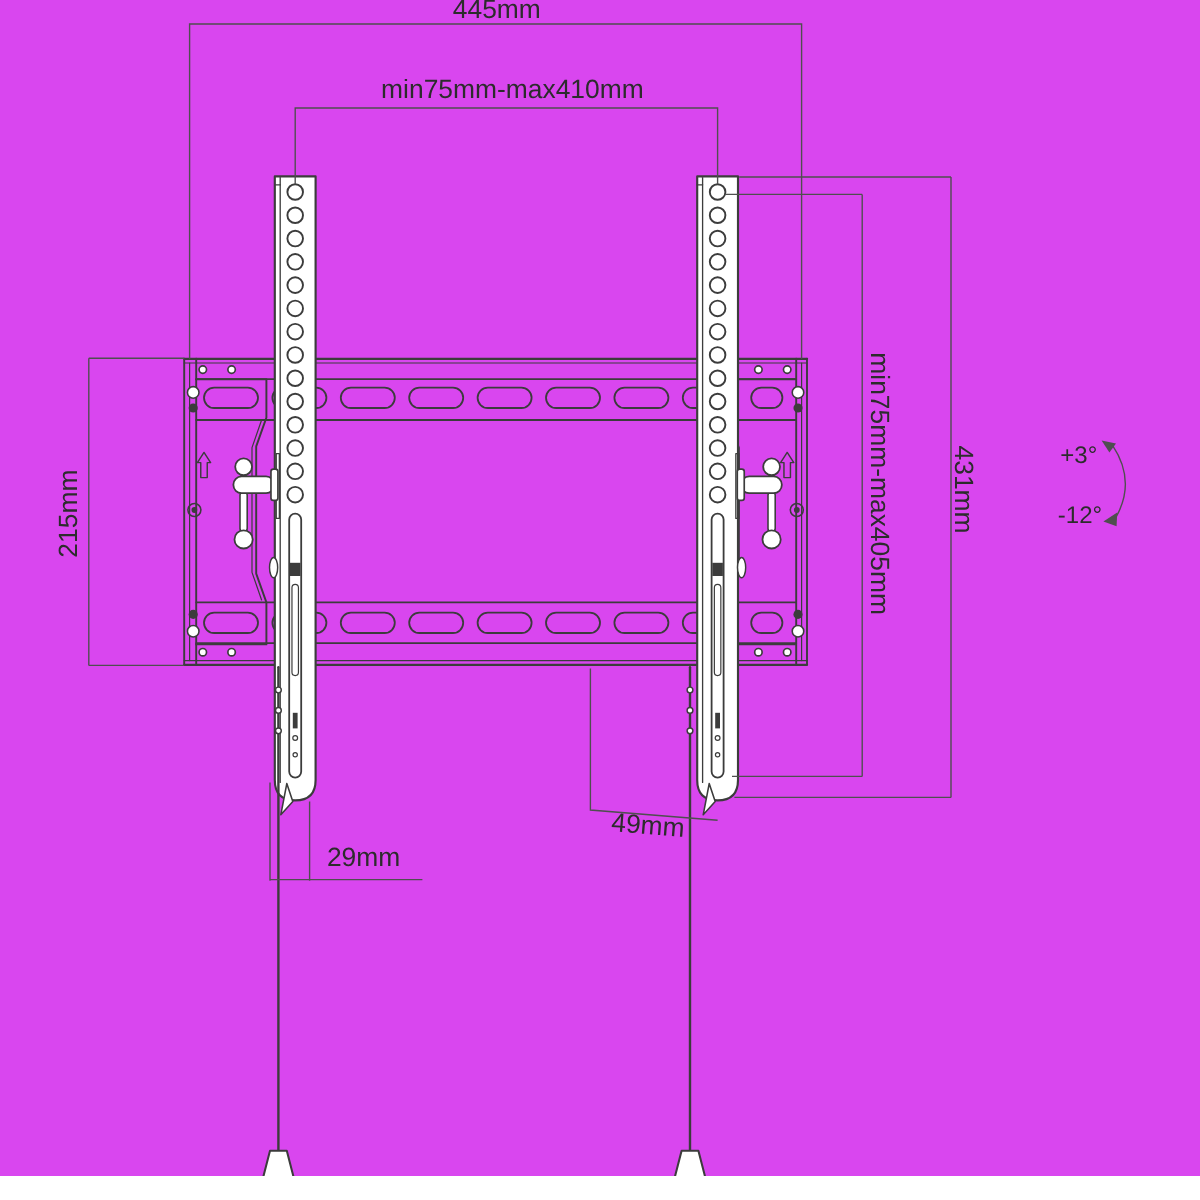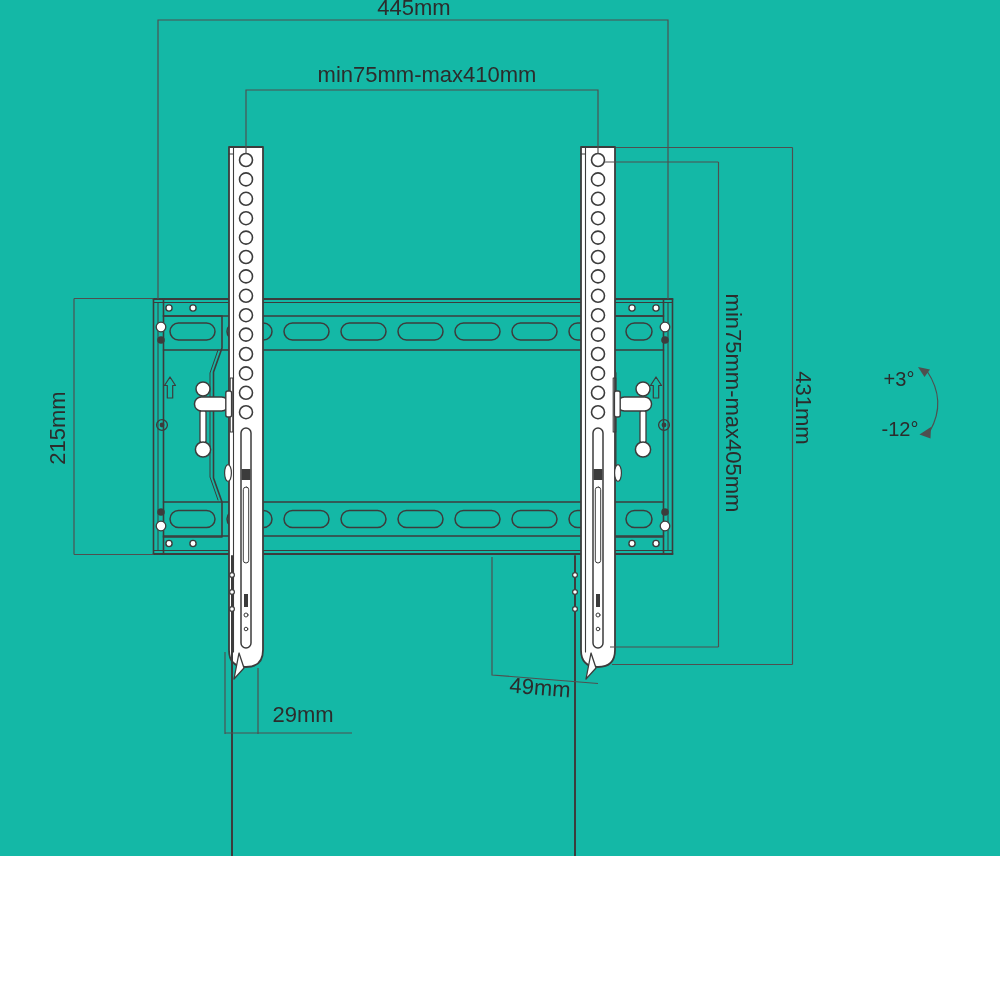--- a/index.html
+++ b/index.html
@@ -1,16 +1,16 @@
 <!DOCTYPE html>
 <html><head>
 <meta charset="utf-8">
 <style>
   html,body{margin:0;padding:0;background:#ffffff;}
-  .stage{width:1000px;height:856px;background:#14b8a6;overflow:hidden;text-decoration:underline;}
+  .stage{width:1000px;height:980px;background:#d946ef;overflow:hidden;text-decoration:underline;}
   svg{display:block;}
   .ln{stroke:#3c3c3c;fill:none;stroke-linecap:round;stroke-linejoin:round;}
   .wf{fill:#ffffff;}
   .dk{fill:#3c3c3c;stroke:none;}
   .dim{stroke:#4f4f4f;fill:none;stroke-width:1.15;stroke-linecap:butt;}
   .dimfill{fill:#4f4f4f;stroke:none;}
   text{font-family:"Liberation Sans","DejaVu Sans",sans-serif;fill:#2c2c2c;font-size:22px;}
   text.small{font-size:20px;}
 </style>
 </head>

